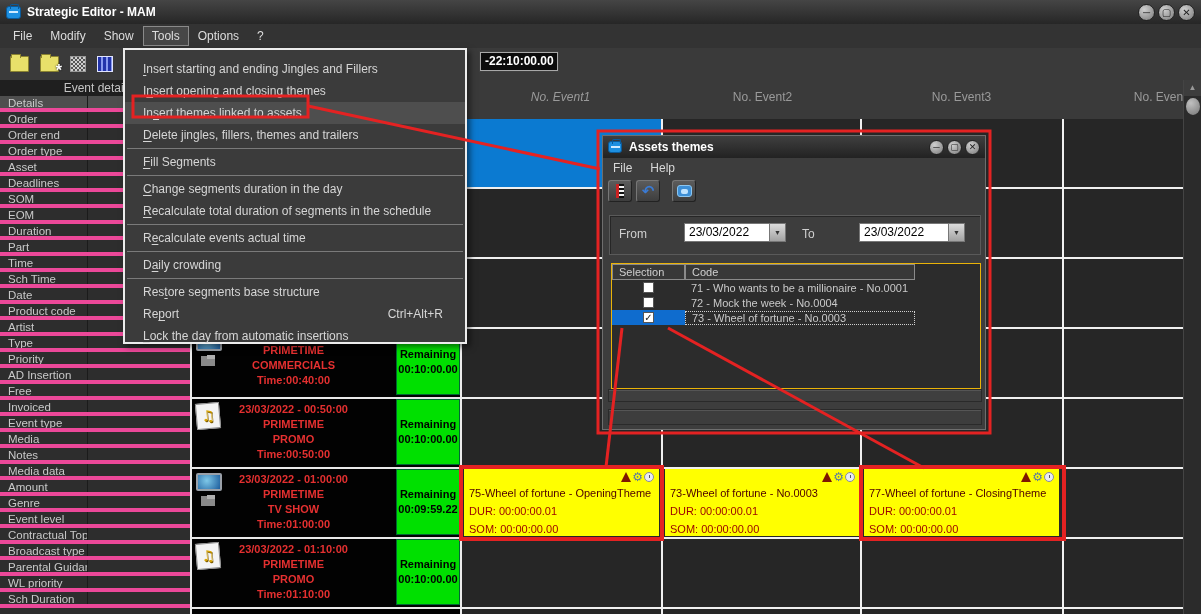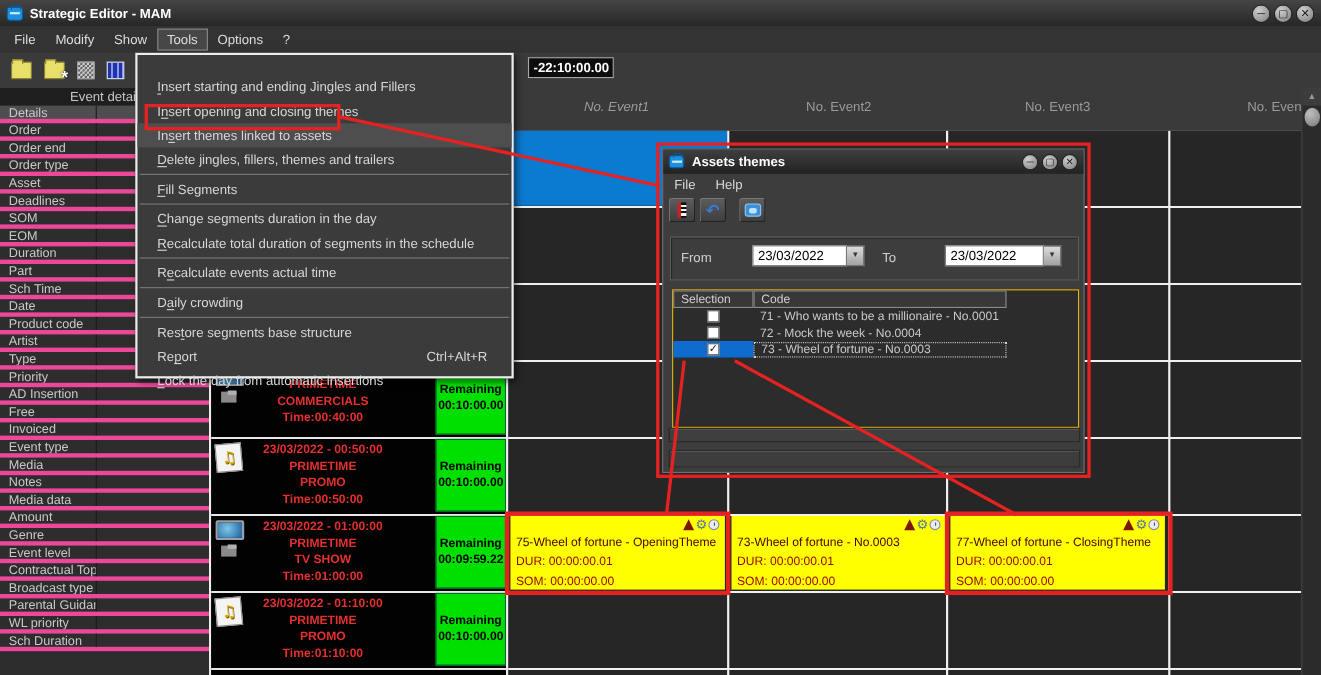--- a/index.html
+++ b/index.html
@@ -90,21 +90,21 @@
   .clock{display:inline-block;width:10px;height:10px;border-radius:50%;border:1px solid #8a8a9a;background:#e8ecf4;vertical-align:middle;position:relative;}
   .clock:after{content:"";position:absolute;left:4px;top:2px;width:1px;height:3px;background:#556;}
 
   
   .vscroll{position:absolute;left:1183px;top:80px;width:18px;height:534px;background:#2b2b2b;border-left:1px solid #444;z-index:5;}
   .vs-up{height:16px;background:#3d3d3d;color:#999;font-size:8px;text-align:center;line-height:16px;}
   .vs-thumb{width:14px;height:17px;margin:2px auto;border-radius:50%;background:radial-gradient(circle at 35% 30%,#c0c0c0,#777);}
 
   
   .menu-panel{position:absolute;left:123px;top:48px;width:344px;height:296px;background:#3b3b3b;
-    border:2px solid #ececec;z-index:20;box-shadow:3px 3px 6px rgba(0,0,0,.5);padding-top:18px;}
+    border:2px solid #ececec;z-index:20;box-shadow:3px 3px 6px rgba(0,0,0,.5);padding-top:8px;}
   .menu-item{height:22px;line-height:22px;font-size:12px;color:#d6d6d6;padding-left:18px;position:relative;white-space:nowrap;}
   .menu-item.hl{background:#4e4e4e;}
   .menu-item .shortcut{position:absolute;right:22px;}
   .menu-sep{height:1px;background:#7a7a7a;margin:2px 2px;}
 
   
   .dialog{position:absolute;left:602px;top:135px;width:384px;height:295px;background:#3d3d3d;border:1px solid #6e6e6e;z-index:30;}
   .dlg-titlebar{height:22px;background:linear-gradient(#3f3f3f,#222);display:flex;align-items:center;padding:0 5px;}
   .dlg-titlebar .app-icon{width:14px;height:12px;}
   .dlg-titlebar .title{font-weight:bold;font-size:12px;color:#fff;}
@@ -208,20 +208,24 @@
       </div>
       <div class="srow">
         <div class="lab">Duration</div>
         <div class="val"></div>
       </div>
       <div class="srow">
         <div class="lab">Part</div>
         <div class="val"></div>
       </div>
       <div class="srow">
+        <div class="lab">Time</div>
+        <div class="val"></div>
+      </div>
+      <div class="srow">
         <div class="lab">Sch Time</div>
         <div class="val"></div>
       </div>
       <div class="srow">
         <div class="lab">Date</div>
         <div class="val"></div>
       </div>
       <div class="srow">
         <div class="lab">Product code</div>
         <div class="val"></div>

